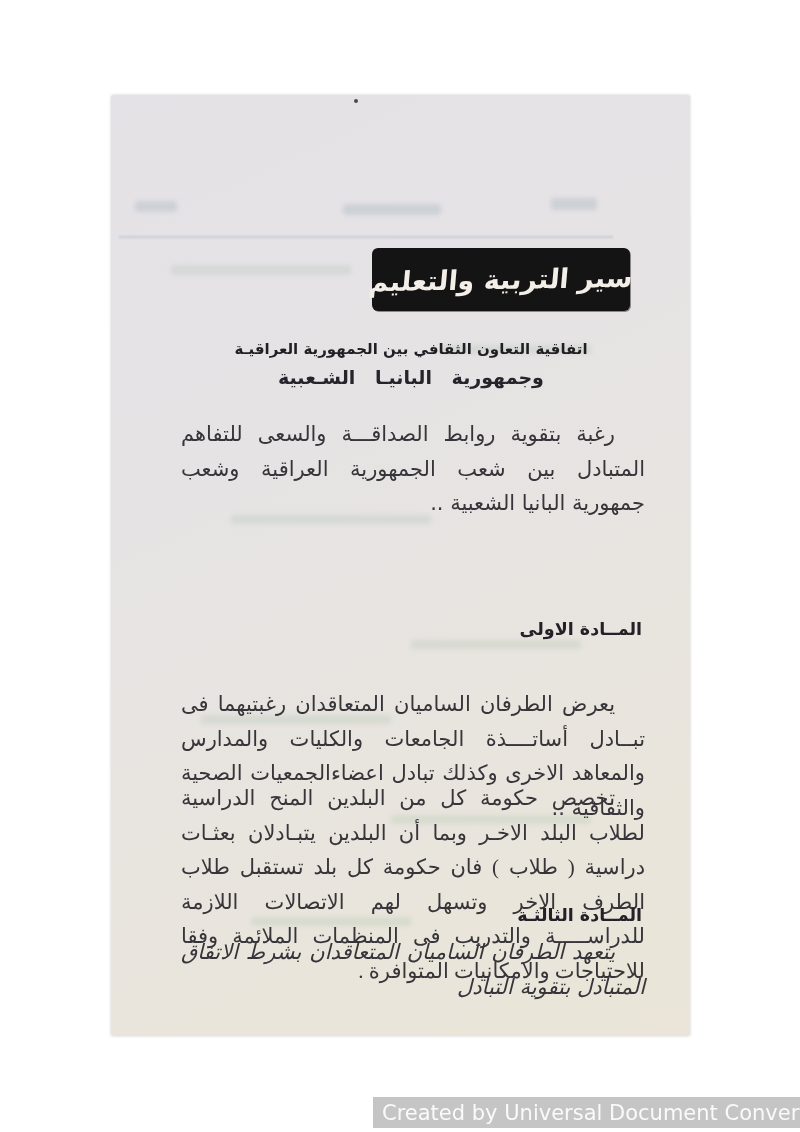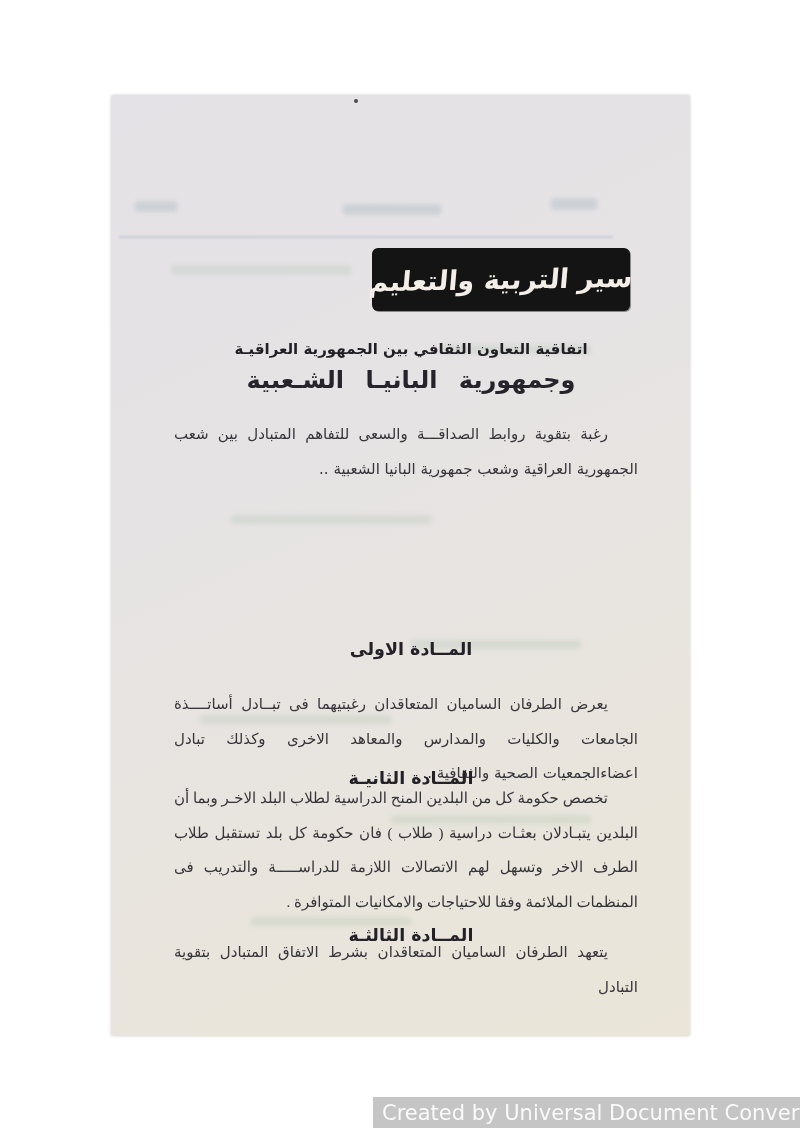--- a/index.html
+++ b/index.html
@@ -87,54 +87,53 @@
     font-weight: bold;
     line-height: 30px;
   }
   .sub-heading {
     position: absolute;
     left: 69px;
     top: 271px;
     width: 462px;
     text-align: center;
     color: #26242a;
-    font-size: 24px;
+    font-size: 19px;
     font-weight: bold;
     word-spacing: 13px;
   }
   
   .body-par {
     position: absolute;
-    left: 63px;
+    left: 70px;
     width: 464px;
     margin: 0;
     color: #37343a;
-    font-size: 15px;
+    font-size: 21px;
     line-height: 34.5px;
     text-align: justify;
     text-indent: 30px;
   }
   .p1 { top: 322px; }
   .p2 { top: 393px; }
   .article-title {
     position: absolute;
     left: 69px;
     width: 462px;
-    text-align: center;
+    text-align: right;
     color: #232127;
     font-size: 17.5px;
     font-weight: bold;
-    margin-top: 20px;
   }
   .a1t { top: 524px; }
   .a2t { top: 653px; }
   .a3t { top: 810px; }
   .a1b { top: 556px; margin-top: 36px; }
   .a2b { top: 686px; font-family: Liberation Serif, serif; }
-  .a3b { top: 840px; }
+  .a3b { top: 840px; font-style: italic; }
   
   .watermark {
     position: absolute;
     left: 373px;
     top: 1097px;
     width: 427px;
     height: 31px;
     background: #c5c5c5;
     display: flex;
     align-items: center;
@@ -173,21 +172,20 @@
     </div>
 
     <div class="main-heading">اتفاقية التعاون الثقافي بين الجمهورية العراقيـة</div>
     <div class="sub-heading">وجمهورية البانيـا الشـعبية</div>
 
     <p class="body-par p1">رغبة بتقوية روابط الصداقـــة والسعى للتفاهم المتبادل بين شعب الجمهورية العراقية وشعب جمهورية البانيا الشعبية ..</p>
 
     <div class="article-title a1t">المــادة الاولى</div>
     <p class="body-par a1b">يعرض الطرفان الساميان المتعاقدان رغبتيهما فى تبــادل أساتــــذة الجامعات والكليات والمدارس والمعاهد الاخرى وكذلك تبادل اعضاءالجمعيات الصحية والثقافية ..</p>
 
-    <div class="article-title a2t">المــادة الثانيـة</div>
     <p class="body-par a2b">تخصص حكومة كل من البلدين المنح الدراسية لطلاب البلد الاخـر وبما أن البلدين يتبـادلان بعثـات دراسية ( طلاب ) فان حكومة كل بلد تستقبل طلاب الطرف الاخر وتسهل لهم الاتصالات اللازمة للدراســـــة والتدريب فى المنظمات الملائمة وفقا للاحتياجات والامكانيات المتوافرة .</p>
 
     <div class="article-title a3t">المــادة الثالثـة</div>
     <p class="body-par a3b">يتعهد الطرفان الساميان المتعاقدان بشرط الاتفاق المتبادل بتقوية التبادل</p>
 
   </div>
 
   <div class="watermark">
     <span>Created by Universal Document Converter</span>
   </div>

